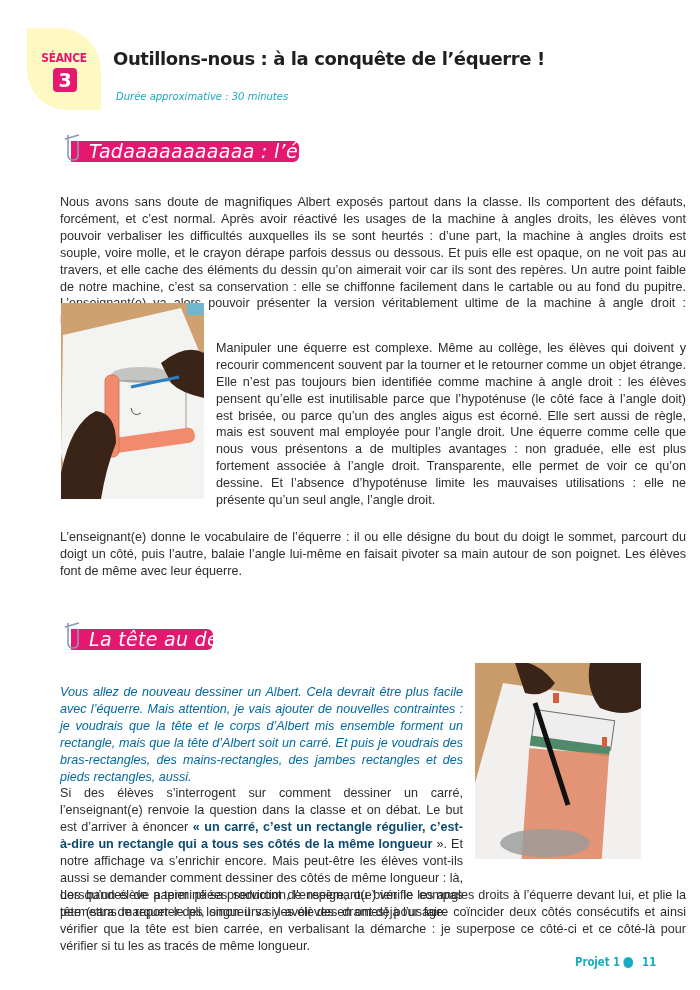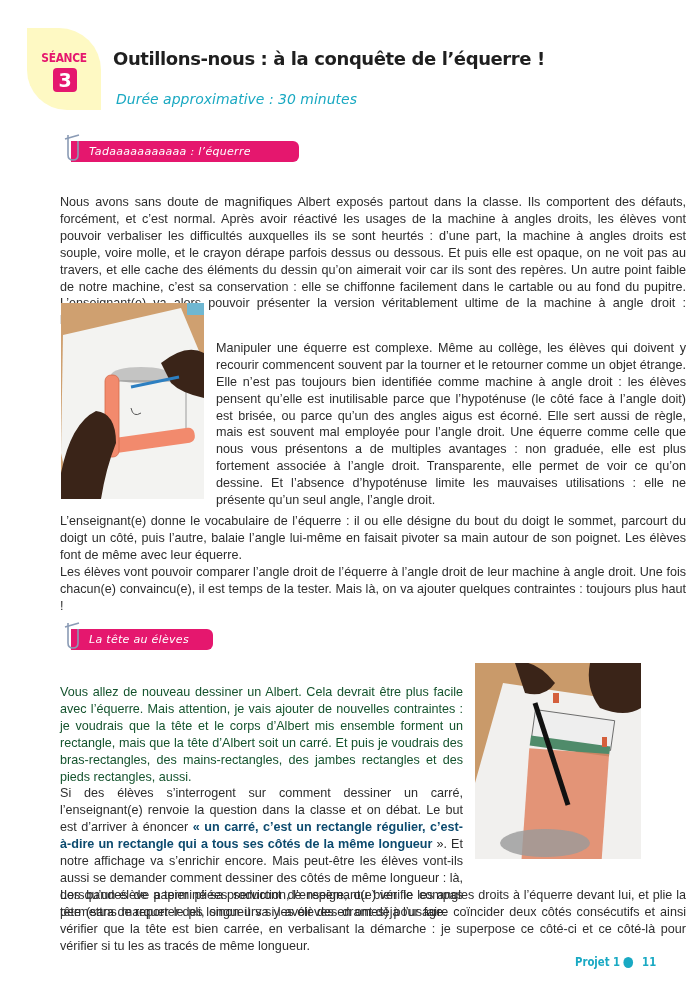--- a/index.html
+++ b/index.html
@@ -22,41 +22,41 @@
       font-family: "DejaVu Sans", sans-serif; font-weight: bold; font-size: 19px;
       line-height: 24px; text-align: center;
     }
     .page-title {
       position: absolute; left: 113px; top: 48px;
       font-family: "DejaVu Sans", sans-serif; font-weight: bold; font-size: 18px;
       color: #1f1f1f; letter-spacing: -0.4px; white-space: nowrap;
     }
     .duration {
       position: absolute; left: 116px; top: 91px;
-      font-family: "DejaVu Sans", sans-serif; font-style: italic; font-size: 14px;
+      font-family: "DejaVu Sans", sans-serif; font-style: italic; font-size: 10px;
       color: #1aa9c2; white-space: nowrap;
     }
 
     .section-header { position: absolute; height: 22px; }
     .section-bar {
       position: absolute; left: 8px; top: 2px; height: 21px;
       background: #e5176e; border-radius: 0 6px 6px 0;
       color: #fff; font-family: "DejaVu Sans", sans-serif; font-style: italic;
-      font-size: 11px; line-height: 21px; padding-left: 18px; white-space: nowrap;
+      font-size: 19px; line-height: 21px; padding-left: 18px; white-space: nowrap;
       letter-spacing: 0.3px;
     }
     .clip-icon { position: absolute; left: 0; top: -6px; width: 20px; height: 30px; }
 
     .text {
       position: absolute; font-family: "Liberation Sans", sans-serif;
       font-size: 12.6px; line-height: 16.9px; color: #2d2d2d; text-align: justify; margin-top: 24px;
     }
     .text p { margin: 0; }
     .text .gap { height: 16.9px; }
-    .cyan { color: #14532d; }
+    .cyan { color: #0369a1; font-style: italic; }
     .bold { font-weight: bold; color: #0c4a6e; }
 
     .photo { position: absolute; overflow: hidden; }
     .footer {
       position: absolute; left: 575px; top: 955px; white-space: nowrap;
       font-family: "DejaVu Sans", sans-serif; font-weight: bold; font-size: 11.5px; color: #19a9c3;
       display: flex; align-items: center; transform: scaleX(0.88); transform-origin: left center;
     }
     .footer .dot { display: inline-block; width: 11px; height: 11px; border-radius: 50%; background: #19a9c3; margin: 0 10px 0 4px; }
   </style>
@@ -98,27 +98,26 @@
     <line x1="70" y1="84" x2="118" y2="74" stroke="#2d7fc1" stroke-width="3"></line>
     <path d="M0 170 Q10 120 35 108 Q55 110 55 140 Q45 165 40 196 L0 196 Z" fill="#3a2418"></path>
   </svg>
 </div>
 
 <div class="text" style="left:216px; top:299px; width:470px;">
   <div class="gap"></div>
   <p>Manipuler une équerre est complexe. Même au collège, les élèves qui doivent y recourir commencent souvent par la tourner et le retourner comme un objet étrange. Elle n’est pas toujours bien identifiée comme machine à angle droit : les élèves pensent qu’elle est inutilisable parce que l’hypoténuse (le côté face à l’angle doit) est brisée, ou parce qu’un des angles aigus est écorné. Elle sert aussi de règle, mais est souvent mal employée pour l’angle droit. Une équerre comme celle que nous vous présentons a de multiples avantages : non graduée, elle est plus fortement associée à l’angle droit. Transparente, elle permet de voir ce qu’on dessine. Et l’absence d’hypoténuse limite les mauvaises utilisations : elle ne présente qu’un seul angle, l’angle droit.</p>
 </div>
 
-<div class="text" style="left:60px; top:489px; width:626px;">
+<div class="text" style="left:60px; top:505px; width:626px;">
   <p>L’enseignant(e) donne le vocabulaire de l’équerre : il ou elle désigne du bout du doigt le sommet, parcourt du doigt un côté, puis l’autre, balaie l’angle lui-même en faisait pivoter sa main autour de son poignet. Les élèves font de même avec leur équerre.</p>
-  <p>Les élèves vont pouvoir comparer l’angle droit de l’équerre à l’angle droit de leur machine à angle droit. Une fois chacun(e) convaincu(e), il est temps de la tester. Mais là, on va ajouter quelques contraintes : toujours plus haut !</p>
 </div>
 
 <div class="section-header" style="left:63px; top:627px; width:150px;">
-  <div class="section-bar" style="width:142px;">La tête au élèves</div>
+  <div class="section-bar" style="width:142px;">La tête au dérape</div>
   <svg class="clip-icon" viewBox="0 0 20 30">
     <path d="M5 2 L5 22 Q5 27 10 27 Q15 27 15 22 L15 8" fill="none" stroke="#8a9bb5" stroke-width="1.6"></path>
     <path d="M2 6 L16 2" fill="none" stroke="#8a9bb5" stroke-width="1.6"></path>
   </svg>
 </div>
 
 <div class="text" style="left:60px; top:660px; width:403px;">
   <p class="cyan">Vous allez de nouveau dessiner un Albert. Cela devrait être plus facile avec l’équerre. Mais attention, je vais ajouter de nouvelles contraintes : je voudrais que la tête et le corps d’Albert mis ensemble forment un rectangle, mais que la tête d’Albert soit un carré. Et puis je voudrais des bras-rectangles, des mains-rectangles, des jambes rectangles et des pieds rectangles, aussi.</p>
   <p><span>Si des élèves s’interrogent sur comment dessiner un carré, l’enseignant(e) renvoie la question dans la classe et on débat. Le but est d’arriver à énoncer </span><span class="bold">« un carré, c’est un rectangle régulier, c’est-à-dire un rectangle qui a tous ses côtés de la même longueur</span><span> ». Et notre affichage va s’enrichir encore. Mais peut-être les élèves vont-ils aussi se demander comment dessiner des côtés de même longueur : là, des bandes de papier pliées serviront de repère, ou bien le compas permettra de reporter des longueurs si les élèves en ont déjà l’usage.</span></p>
 </div>

